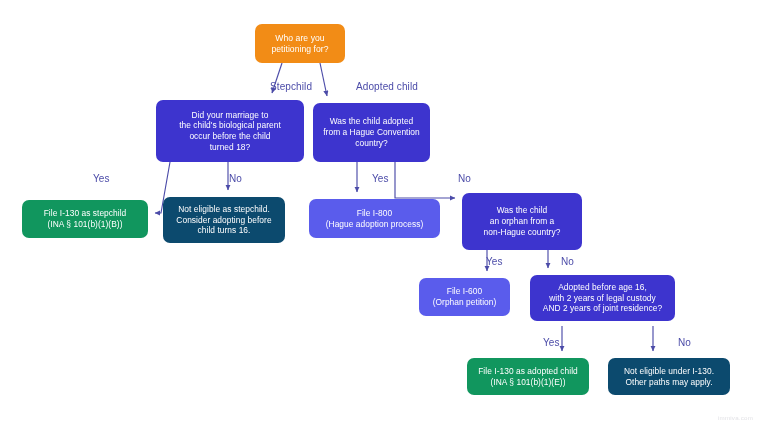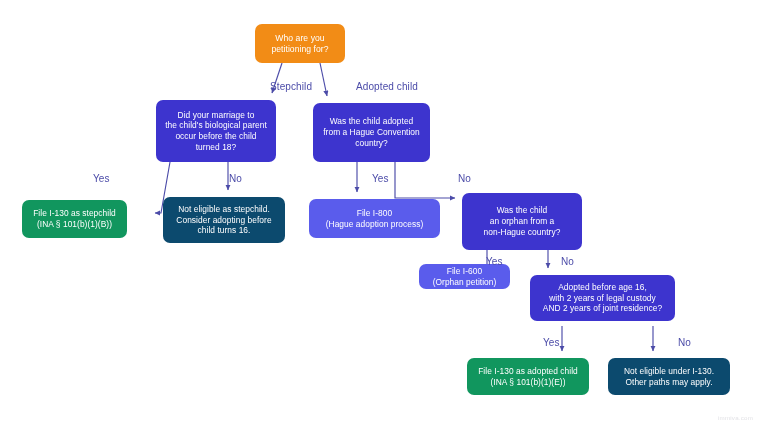--- a/index.html
+++ b/index.html
@@ -97,44 +97,44 @@
       <path d="M548,250 L548,268" marker-end="url(#arrow)"></path>
 
       <path d="M562,326 L562,351" marker-end="url(#arrow)"></path>
       <path d="M653,326 L653,351" marker-end="url(#arrow)"></path>
     </g>
   </svg>
 
   <div class="node n-start" style="left:255px; top:24px; width:90px; height:39px;">Who are you
 petitioning for?</div>
 
-  <div class="node n-decision" style="left:156px; top:100px; width:120px; height:62px;">Did your marriage to
+  <div class="node n-decision" style="left:156px; top:100px; width:148px; height:62px;">Did your marriage to
 the child's biological parent
 occur before the child
 turned 18?</div>
 
   <div class="node n-decision" style="left:313px; top:103px; width:117px; height:59px;">Was the child adopted
 from a Hague Convention
 country?</div>
 
-  <div class="node n-good" style="left:22px; top:200px; width:105px; height:38px;">File I-130 as stepchild
+  <div class="node n-good" style="left:22px; top:200px; width:126px; height:38px;">File I-130 as stepchild
 (INA § 101(b)(1)(B))</div>
 
   <div class="node n-bad" style="left:163px; top:197px; width:122px; height:46px;">Not eligible as stepchild.
 Consider adopting before
 child turns 16.</div>
 
   <div class="node n-action" style="left:309px; top:199px; width:131px; height:39px;">File I-800
 (Hague adoption process)</div>
 
   <div class="node n-decision" style="left:462px; top:193px; width:120px; height:57px;">Was the child
 an orphan from a
 non-Hague country?</div>
 
-  <div class="node n-action" style="left:419px; top:264px; width:91px; height:25px;">File I-600
+  <div class="node n-action" style="left:419px; top:278px; width:91px; height:38px;">File I-600
 (Orphan petition)</div>
 
   <div class="node n-decision" style="left:530px; top:275px; width:145px; height:46px;">Adopted before age 16,
 with 2 years of legal custody
 AND 2 years of joint residence?</div>
 
   <div class="node n-good" style="left:467px; top:358px; width:122px; height:37px;">File I-130 as adopted child
 (INA § 101(b)(1)(E))</div>
 
   <div class="node n-bad" style="left:608px; top:358px; width:122px; height:37px;">Not eligible under I-130.

